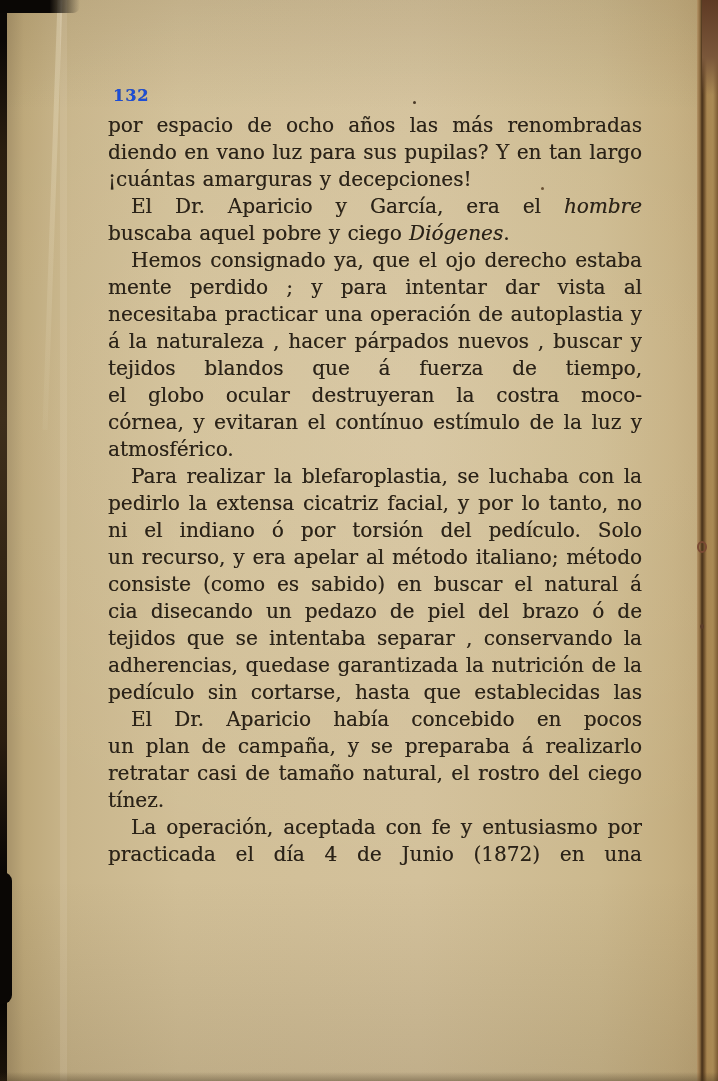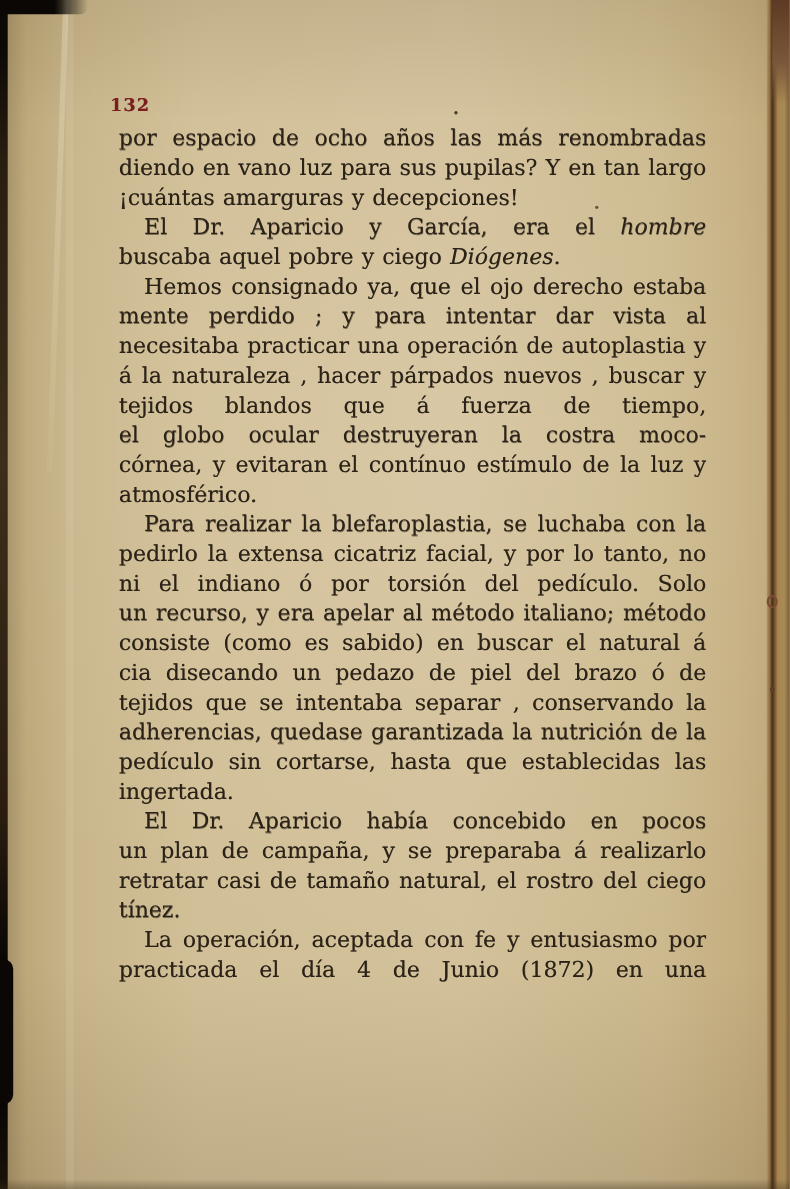--- a/index.html
+++ b/index.html
@@ -68,23 +68,23 @@
   }
   
   .speck { position: absolute; border-radius: 50%; }
   .speck-1 { left: 413px; top: 101px; width: 3px; height: 3px; background: #4a3a28; }
   .speck-2 { left: 697px; top: 541px; width: 6px; height: 8px; border: 2px solid #7a4a33; background: transparent; }
   .speck-3 { left: 700px; top: 624px; width: 4px; height: 5px; background: #5a3c28; }
   .speck-4 { left: 541px; top: 187px; width: 3px; height: 3px; background: #6a5235; }
 
   
   .page-number {
-    position: absolute; left: 100px; top: 86px;
+    position: absolute; left: 113px; top: 86px;
     font-size: 16px; font-weight: bold; letter-spacing: 1px;
-    color: #7f1d1d;
+    color: #1d4ed8;
     text-shadow: 0.3px 0.3px 0.5px rgba(38,30,21,0.55);
   }
   .text-block {
     position: absolute; left: 108px; top: 112px; width: 534px;
     color: #2a2217;
     text-shadow: 0.3px 0.3px 0.5px rgba(38,30,21,0.5);
   }
   .line {
     height: 27px;
     line-height: 27px;
@@ -138,21 +138,20 @@
       <div class="line para-end">atmosférico.</div>
       <div class="line indent">Para realizar la blefaroplastia, se luchaba con la dificultad</div>
       <div class="line">pedirlo la extensa cicatriz facial, y por lo tanto, no tenían</div>
       <div class="line">ni el indiano ó por torsión del pedículo. Solo quedaba</div>
       <div class="line">un recurso, y era apelar al método italiano; método que</div>
       <div class="line">consiste (como es sabido) en buscar el natural á distan-</div>
       <div class="line">cia disecando un pedazo de piel del brazo ó de vano región</div>
       <div class="line">tejidos que se intentaba separar , conservando la éste ó</div>
       <div class="line">adherencias, quedase garantizada la nutrición de la piel</div>
       <div class="line">pedículo sin cortarse, hasta que establecidas las nuevas</div>
-      <div class="line para-end">ingertada.</div>
       <div class="line indent">El Dr. Aparicio había concebido en pocos momentos todo</div>
       <div class="line">un plan de campaña, y se preparaba á realizarlo haciendo</div>
       <div class="line">retratar casi de tamaño natural, el rostro del ciego May-</div>
       <div class="line para-end">tínez.</div>
       <div class="line indent">La operación, aceptada con fe y entusiasmo por éste, fué</div>
       <div class="line">practicada el día 4 de Junio (1872) en una habitación de</div>
     </div>
 </div>
 
 </body></html>

